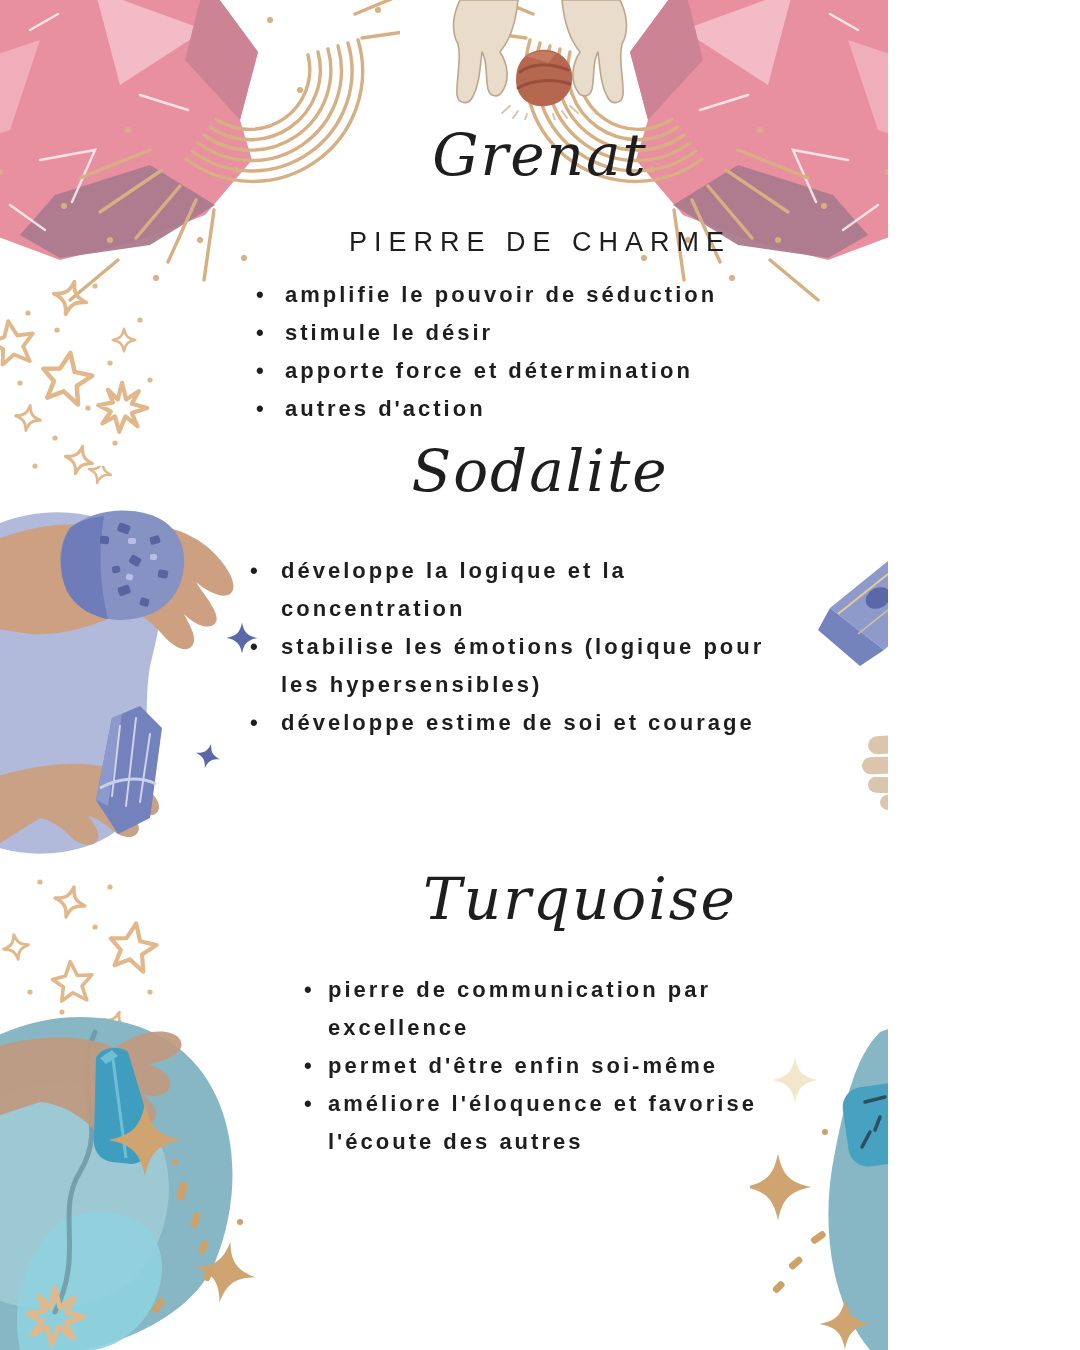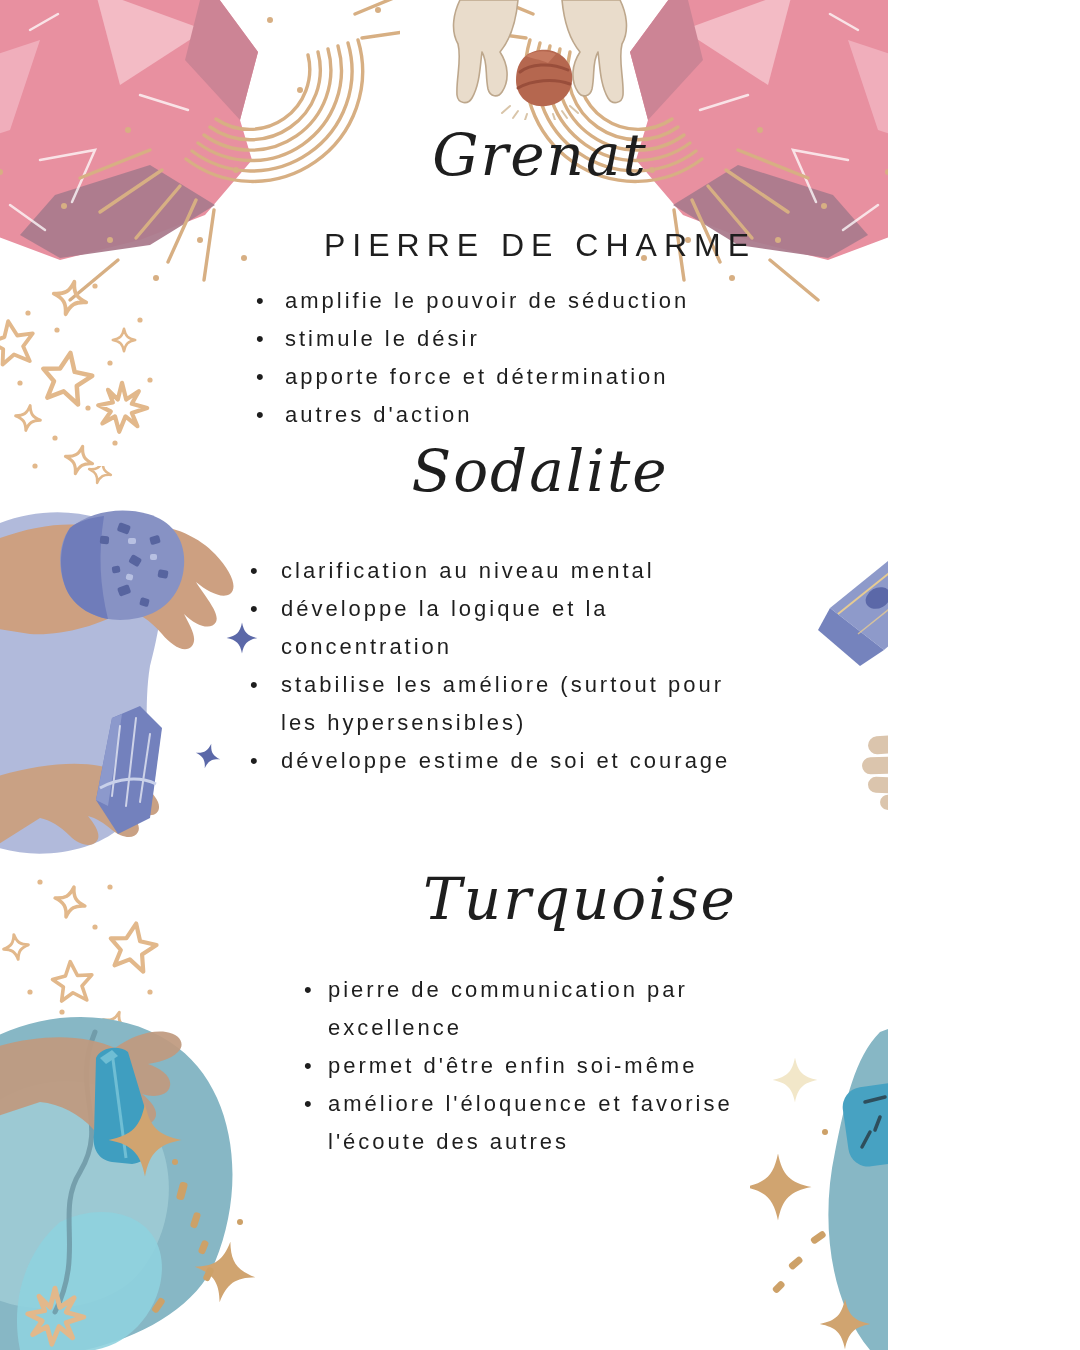--- a/index.html
+++ b/index.html
@@ -3,23 +3,23 @@
 <meta charset="utf-8">
 <style>
   html,body{margin:0;padding:0;background:#ffffff;}
   .page{position:relative;width:888px;height:1350px;background:#ffffff;overflow:hidden;
         font-family:"Liberation Sans",sans-serif;color:#1e1e1e;}
   .deco{position:absolute;pointer-events:none;}
   svg{display:block;}
   .section{position:absolute;left:0;width:1080px;text-align:center;z-index:5;}
   .script-title{font-family:"DejaVu Serif",serif;font-style:italic;font-weight:400;
                 font-size:58px;line-height:1.12;letter-spacing:2px;}
-  .caps-subtitle{font-size:32px;letter-spacing:7px;margin-top:8px;font-weight:400;}
+  .caps-subtitle{font-size:27px;letter-spacing:7px;margin-top:8px;font-weight:400;}
   .bullets{list-style:none;margin:0;padding:0;text-align:left;font-size:22px;
-           letter-spacing:3px;line-height:38px;}
+           letter-spacing:3px;line-height:38px;font-weight:bold;}
   .bullets li{position:relative;padding-left:285px;white-space:pre-line;padding-right:40px;}
   .bullets li::before{content:"\2022";position:absolute;left:256px;}
   #sec-grenat{top:84px;}
   #sec-grenat .bullets{margin-top:18px;}
   #sec-sodalite{top:400px;}
   #sec-sodalite .bullets{margin-top:48px;}
   #sec-sodalite .bullets li{padding-left:281px;}
   #sec-sodalite .bullets li::before{left:250px;}
   #sec-turquoise{top:828px;margin-left:40px;}
   #sec-turquoise .bullets{margin-top:26px;}
@@ -360,24 +360,23 @@
         <li>stimule le désir</li>
         <li>apporte force et détermination</li>
         <li>autres d'action</li>
       </ul>
   </section>
 
   <section class="section" id="sec-sodalite">
     <h1 class="script-title">Sodalite</h1>
     <ul class="bullets">
 
-    <li>clarification au niveau mental</li>
         <li>développe la logique et la
 concentration</li>
-        <li>stabilise les améliore (surtout pour
+        <li>stabilise les émotions (logique pour
 les hypersensibles)</li>
         <li>développe estime de soi et courage</li>
       </ul>
   </section>
 
   <section class="section" id="sec-turquoise">
     <h1 class="script-title">Turquoise</h1>
     <ul class="bullets">
 
     <li>pierre de communication par

